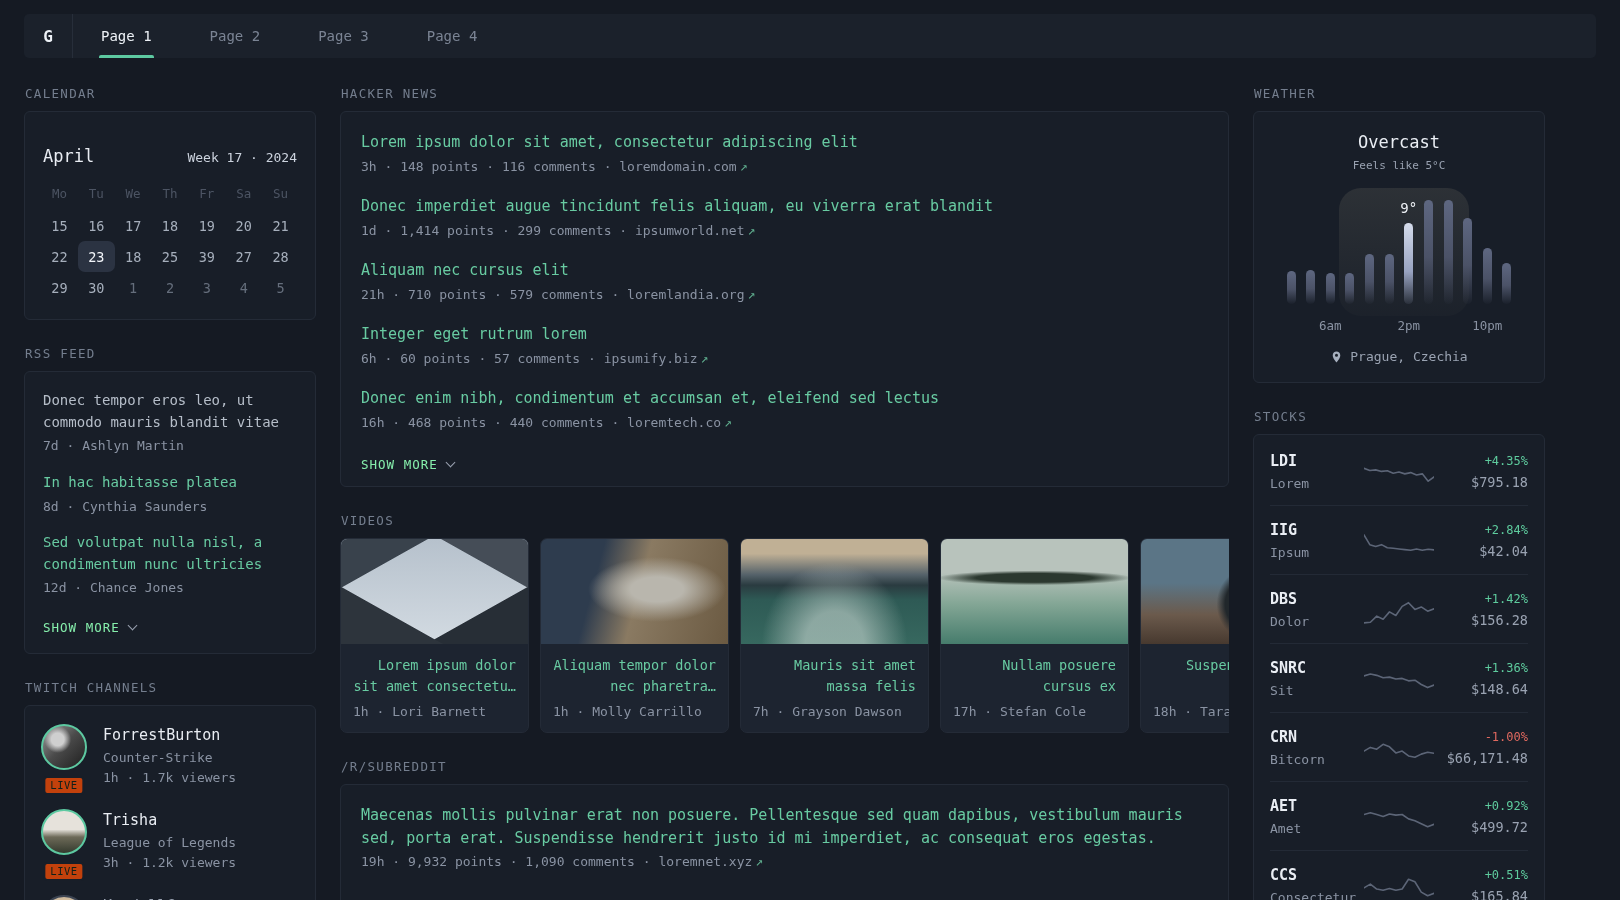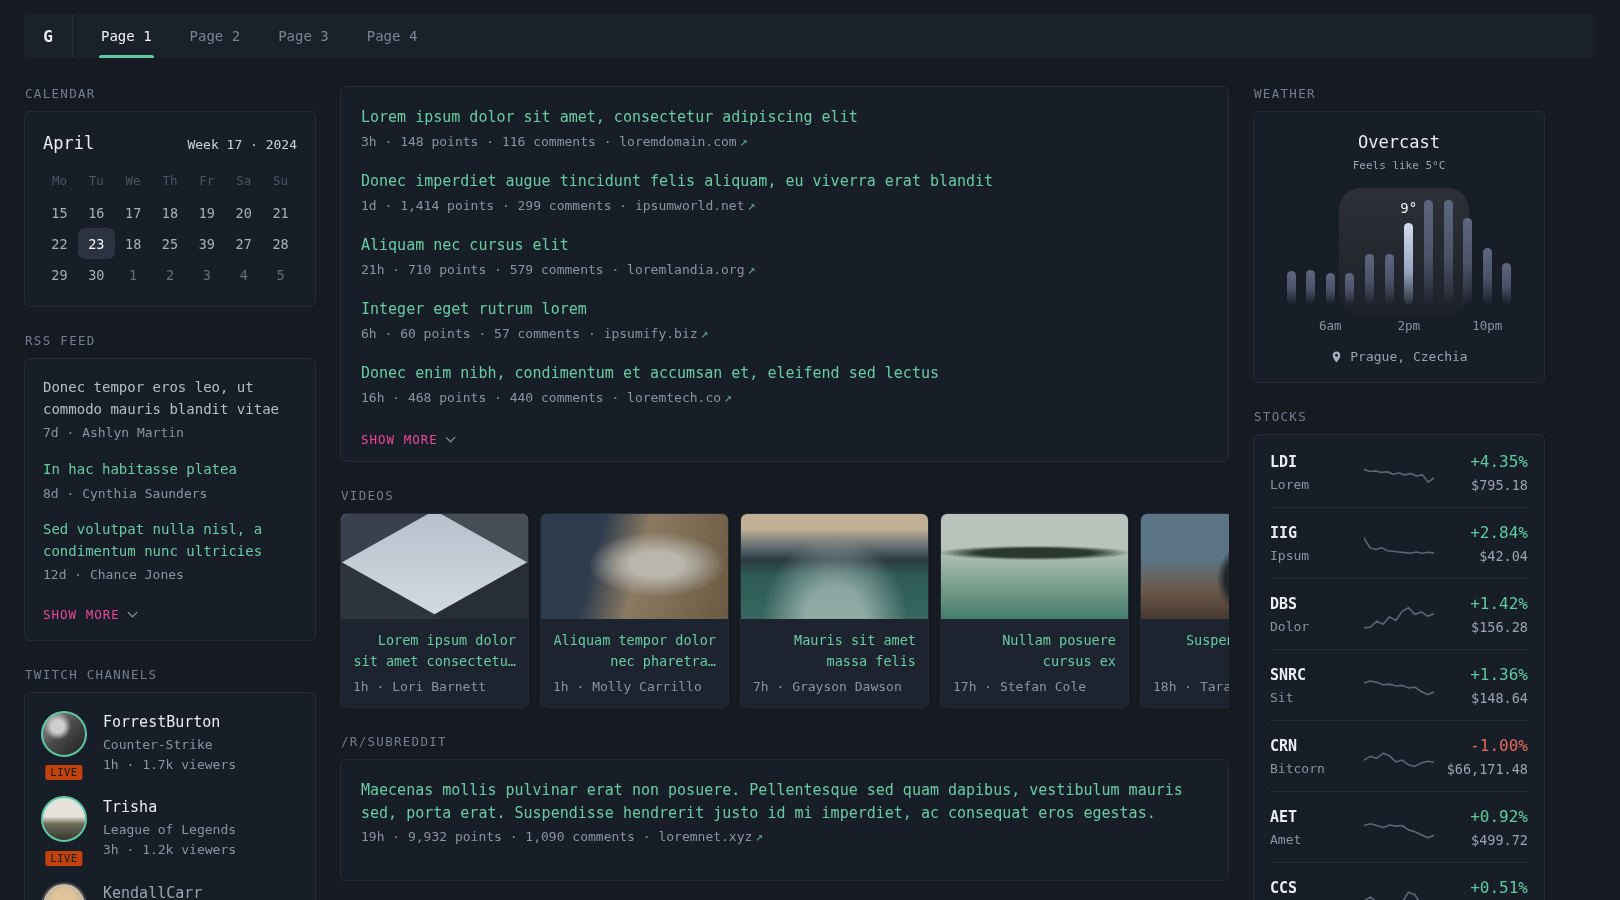--- a/index.html
+++ b/index.html
@@ -8,50 +8,50 @@
     --dim:#747e8e; --red:#e0695f;
   }
   *{box-sizing:border-box; margin:0; padding:0;}
   html,body{width:1620px; height:900px; overflow:hidden;}
   body{background:var(--bg); color:var(--txt); font-family:"DejaVu Sans Mono",monospace; font-size:14px;}
   a{text-decoration:none; display:block;}
 
   
   .topbar{margin:14px 24px 0; height:44px; background:#1b212b; border-radius:5px; display:flex; align-items:stretch;}
   .logo{width:49px; display:flex; align-items:center; justify-content:center; font-weight:bold; font-size:16px; color:#eef2f7; border-right:1px solid #272e3a; cursor:pointer;}
-  .tabs{display:flex; padding-left:28px; gap:38px;}
+  .tabs{display:flex; padding-left:28px; gap:58px;}
   .tab{position:relative; display:flex; align-items:center; color:#7b8494; font-size:14px; cursor:pointer;}
   .tab.active{color:#eef2f7;}
   .tab.active::after{content:""; position:absolute; left:-2px; right:-2px; bottom:0; height:3px; border-radius:2px 2px 0 0; background:var(--accent);}
 
   
   .layout{display:grid; grid-template-columns:292px 889px 292px; gap:24px; padding:28px 0 0 24px; align-items:start;}
   .section{margin-bottom:26px;}
   .section-label{font-size:12.5px; font-weight:normal; letter-spacing:1.3px; color:var(--dim); margin:0 0 10px 1px;}
   .card{background:var(--card); border:1px solid var(--border); border-radius:6px;}
 
   
   .cal-card{padding:16px;}
-  .cal-head{display:flex; justify-content:space-between; align-items:baseline; margin:5px 2px 12px;}
+  .cal-head{display:flex; justify-content:space-between; align-items:baseline; margin:18px 2px 12px;}
   .cal-month{font-size:17px; color:#e9edf3;}
   .cal-week{font-size:13px; color:#ccd3de;}
   .cal-grid{display:grid; grid-template-columns:repeat(7,1fr); text-align:center;}
   .cal-wd{font-size:12.5px; color:#4c5463; padding:8px 0 9px;}
   .cal-cell{font-size:13.5px; color:#a6afbc; height:31px; display:flex; align-items:center; justify-content:center; border-radius:7px;}
   .cal-cell.dim{color:#656e7c;}
   .cal-cell.active{background:#2b3342; color:#f2f5f9;}
 
   
   .pad-card{padding:18px;}
   .feed-item{margin-bottom:16px;}
   .feed-title{font-size:14px; line-height:1.55; color:var(--link); cursor:pointer;}
   .feed-item.read .feed-title{color:#b6bec9;}
   .item-meta{font-size:13px; color:var(--meta); margin-top:3px; line-height:1.5;}
   .arrow{color:#5fae8e; margin-left:3px;}
-  .show-more{display:inline-flex; align-items:center; gap:9px; font-size:12.5px; letter-spacing:1px; color:#ec4899; margin-top:6px; cursor:pointer;}
+  .show-more{display:inline-flex; align-items:center; gap:9px; font-size:12.5px; letter-spacing:1px; color:#86efac; margin-top:6px; cursor:pointer;}
   .chev{width:7px; height:7px; border-right:1.5px solid #99a2b0; border-bottom:1.5px solid #99a2b0; transform:rotate(45deg); margin-top:-4px;}
 
   
   .twitch-card{padding:18px 16px 4px;}
   .trow{display:flex; gap:16px; margin-bottom:21px; cursor:pointer;}
   .tav-wrap{position:relative; width:46px; flex:none;}
   .tavatar{width:46px; height:46px; border-radius:50%; border:2px solid var(--accent);}
   .tlive{position:absolute; left:50%; transform:translateX(-50%); bottom:-7px; background:#c2410c; color:#0f2019; font-size:10.5px; padding:1px 5px 2px; border-radius:4px; border:2px solid var(--card); letter-spacing:.5px;}
   .tlive:empty{display:none;}
   .tname{font-size:15px; color:#e9edf3; margin:2px 0 4px;}
@@ -110,21 +110,21 @@
 
   
   .stocks-card{padding:2px 16px;}
   .stock-row{display:grid; grid-template-columns:86px 70px 1fr; gap:8px; align-items:center; padding:15px 0 14px; cursor:pointer;}
   .stock-row + .stock-row{border-top:1px solid #232a36;}
   .sticker{font-size:15px; font-weight:bold; color:#eaeef4; margin-bottom:6px;}
   .sname{font-size:13px; color:var(--meta);}
   .spark{width:70px; height:34px;}
   .spark polyline{fill:none; stroke:#5c6577; stroke-width:1.6; vector-effect:non-scaling-stroke; stroke-linejoin:round; stroke-linecap:round;}
   .sright{text-align:right;}
-  .schange{font-size:16px; color:#5ecc9e; margin-bottom:6px;}
+  .schange{font-size:12px; color:#5ecc9e; margin-bottom:6px;}
   .schange.neg{color:var(--red);}
   .sprice{font-size:13.5px; color:#9aa3b2;text-align:right;}
 </style>
 </head>
 <body>
 
 <header class="topbar">
   <div class="logo">G</div>
   <nav class="tabs">
 
@@ -252,20 +252,21 @@
               <div class="tmeta"></div>
             </div>
           </a>
         </div>
     </section>
   </div>
 
   <div class="col">
 
     <section class="section">
+      <h2 class="section-label">HACKER NEWS</h2>
       <div class="card hn-card">
         <div>
 
             <article class="hn-item">
               <a class="hn-title">Lorem ipsum dolor sit amet, consectetur adipiscing elit</a>
               <div class="item-meta"><span>3h · 148 points · 116 comments · </span><span>loremdomain.com</span><span class="arrow">↗</span></div>
             </article>
 
             <article class="hn-item">
               <a class="hn-title">Donec imperdiet augue tincidunt felis aliquam, eu viverra erat blandit</a>

